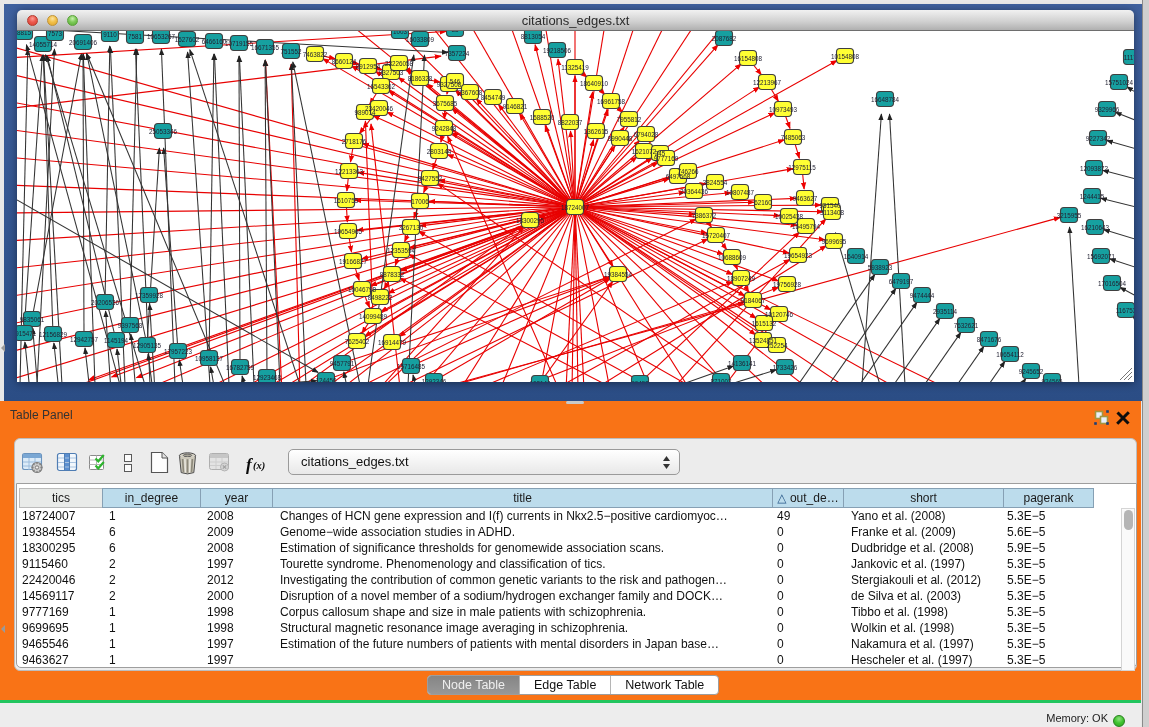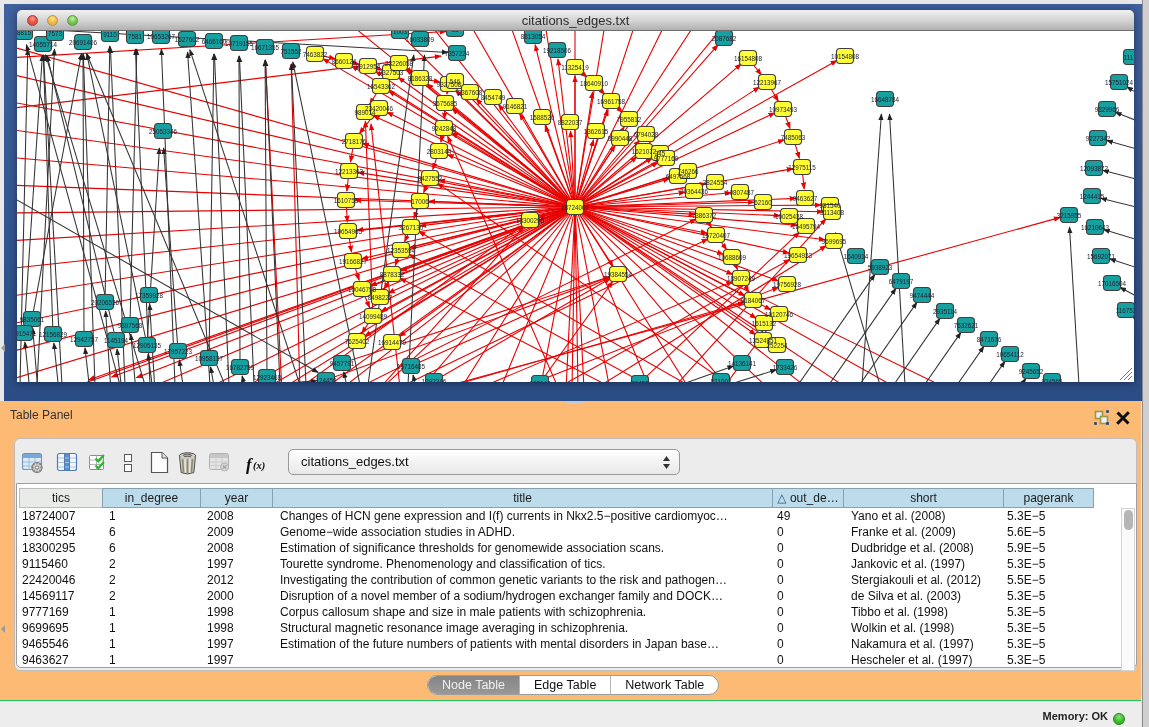--- a/index.html
+++ b/index.html
@@ -8,33 +8,33 @@
 #win { position:absolute; left:17px; top:10px; width:1117px; height:372px; border-radius:5px 5px 0 0; box-shadow:0 1px 8px rgba(0,0,0,.45); }
 #titlebar { position:absolute; left:0; top:0; width:1117px; height:21px; border-radius:5px 5px 0 0;
   background:linear-gradient(#f1f1f1 0%,#d0d0d0 58%,#b0b0b0 100%); border-bottom:1px solid #6e6e6e; }
 #title { position:absolute; width:100%; text-align:center; top:3px; font-size:13px; color:#2c2c2c; }
 .tl { position:absolute; top:5px; width:11px; height:11px; border-radius:50%; }
 #tlr { left:9.5px; background:radial-gradient(circle at 50% 30%, #fb9c94 0%, #ec5a4f 45%, #d63e30 100%); border:1px solid #b43b2e; }
 #tly { left:29.5px; background:radial-gradient(circle at 50% 30%, #fbe2a0 0%, #f2c14a 45%, #e0a42e 100%); border:1px solid #c09334; }
 #tlg { left:49.5px; background:radial-gradient(circle at 50% 30%, #c8f0b0 0%, #7ecb59 45%, #58ab35 100%); border:1px solid #5ba13c; }
 #canvas { position:absolute; left:0; top:21px; width:1117px; height:351px; background:#fff; overflow:hidden; }
 .net { position:absolute; left:0; top:0; }
-#tablepanel { position:absolute; left:0px; top:401px; width:1141px; height:326px; background:#fdba74; }
+#tablepanel { position:absolute; left:0px; top:401px; width:1141px; height:326px; background:#f97316; }
 #tp_title { position:absolute; left:10px; top:7px; font-size:12px; color:#333; }
 #innerpanel { position:absolute; left:14px; top:37px; width:1123px; height:233px; background:#ececec; border:1px solid #bdbdbd; border-radius:6px; }
 #tablewrap { position:absolute; left:1px; top:44px; width:1121px; height:185px; background:#fff; border:1px solid #9e9e9e; border-radius:0 0 5px 5px; overflow:hidden; }
 .hcell { position:absolute; top:4px; height:20px; background:#bcdcec; border:1px solid #86a0b4; font-size:12px; color:#1a1a1a; text-align:center; line-height:19px; }
 .row { position:absolute; left:0; width:1121px; height:16px; font-size:12px; color:#111; }
 .row span { position:absolute; white-space:nowrap; top:0px; }
 #dropdown { position:absolute; left:273px; top:10px; width:392px; height:26px; border:1px solid #9a9a9a; border-radius:5px;
   background:linear-gradient(#ffffff,#e8e8e8); font-size:13px; color:#111; line-height:24px; padding-left:12px; }
-#tabs { position:absolute; left:427px; top:274px; height:20px; display:flex; border:1px solid #9d9d9d; border-radius:10px; overflow:hidden; background:#fff; }
+#tabs { position:absolute; left:427px; top:274px; height:20px; display:flex; border:1px solid #9d9d9d; border-radius:4px; overflow:hidden; background:#fff; }
 .tab { font-size:12.5px; line-height:19px; padding:0 14px; color:#111; border-left:1px solid #b5b5b5; }
 .tab.first { border-left:none; background:linear-gradient(#858585,#989898); color:#efefef; }
-#statusbar { position:absolute; left:0; top:299px; width:1141px; height:27px; border-top:1px solid #22c55e; background:#ededed;font-weight:bold; }
+#statusbar { position:absolute; left:0; top:299px; width:1141px; height:27px; border-top:3px solid #22c55e; background:#ededed; }
 #mem { position:absolute; right:33px; top:9px; font-size:11px; color:#222; }
 #memdot { position:absolute; right:16px; top:12px; width:12px; height:12px; border-radius:50%;
   background:radial-gradient(circle at 50% 30%, #8ee07e 0%, #3fc32f 50%, #2ba31e 100%); border:1px solid #27801c; }
 #rightstrip { position:absolute; left:1142px; top:0; width:7px; height:727px; background:#cfcfcf; border-left:1.5px solid #8a8a8a; }
 #scrollbar { position:absolute; left:1106px; top:69px; width:14px; height:163px; background:#fafafa; border:1px solid #d5d5d5; }
 #thumb { position:absolute; left:1.5px; top:1px; width:9px; height:20px; background:#b5b5b5; border-radius:5px; }
 #divider { position:absolute; left:566px; top:0px; width:18px; height:3px; background:#c9c9c9; border-radius:2px; }
 </style></head>
 <body>
 <div id="app">

